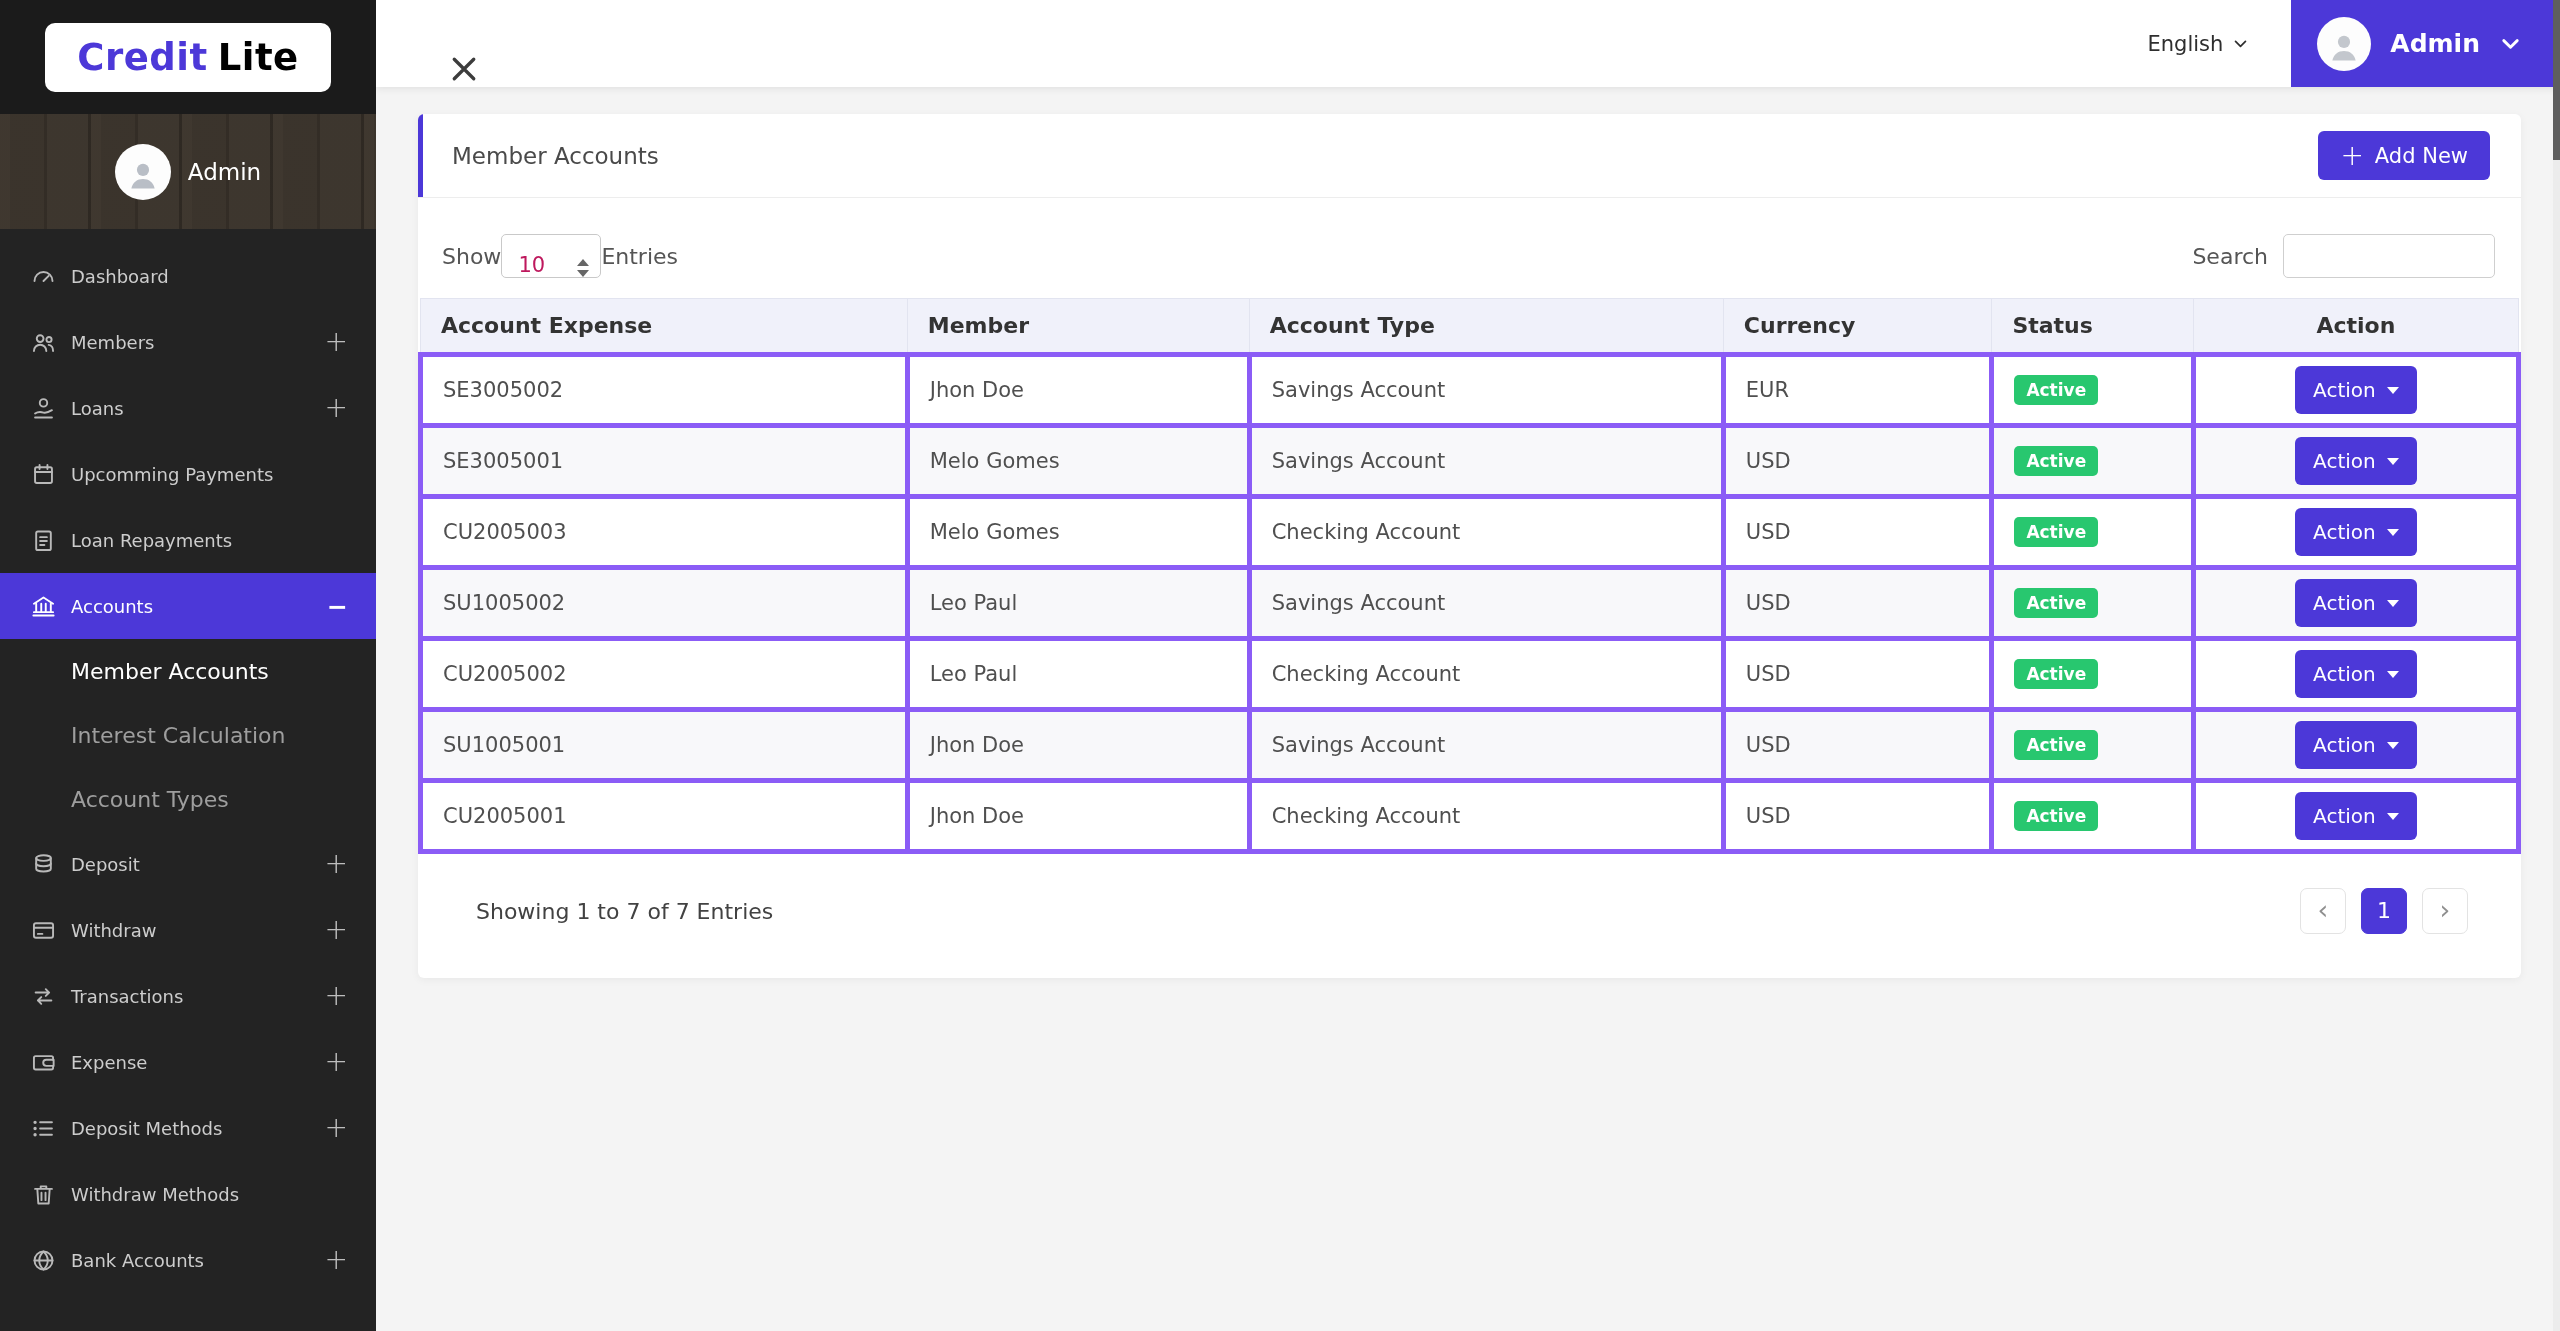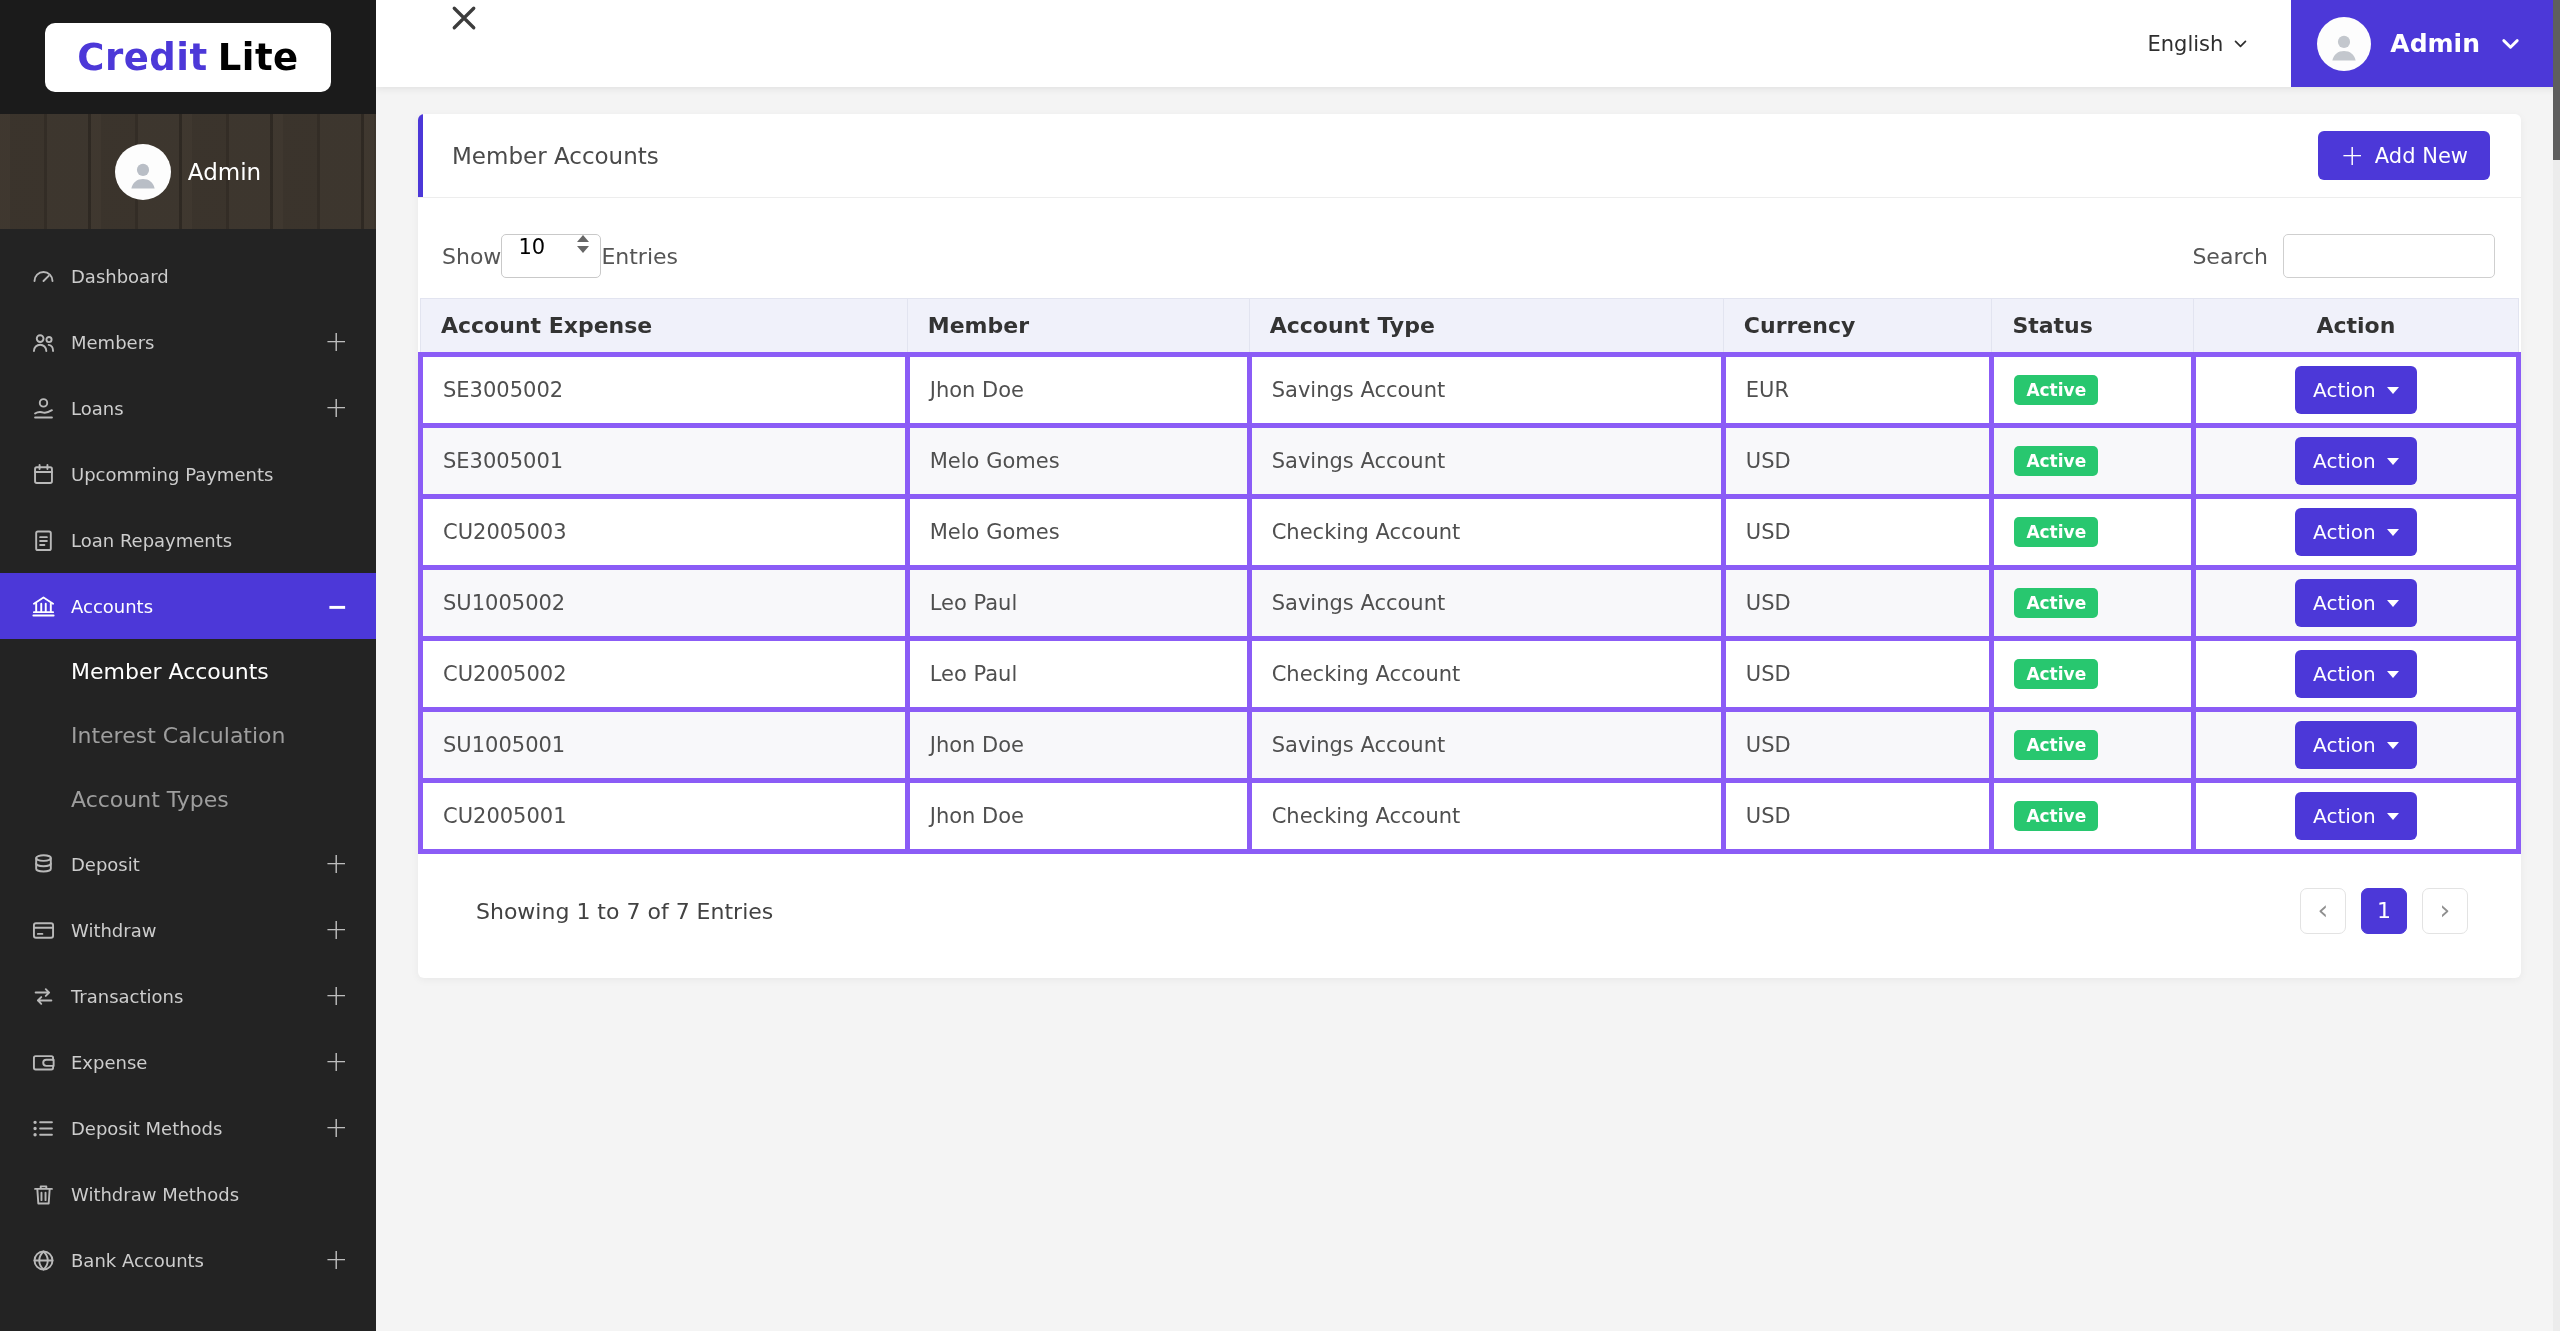--- a/index.html
+++ b/index.html
@@ -61,21 +61,21 @@
   .submenu .subitem {
     height: 64px; display: flex; align-items: center; padding-left: 71px;
     font-size: 22px; color: #9e9e9e; cursor: pointer; white-space: nowrap;
   }
   .submenu .subitem.active { color: #ffffff; }
 
   
   .main { margin-left: 376px; width: 2184px; position: relative; }
 
   .topbar {
-    height: 87px; background: #ffffff; display: flex; align-items: flex-start;
+    height: 87px; background: #ffffff; display: flex; align-items: flex-end;
     justify-content: space-between; padding-left: 70px;
     box-shadow: 0 2px 7px rgba(0,0,0,.08); position: relative; z-index: 2;
   }
   .close-btn { cursor: pointer; display: flex; align-items: center; }
   .close-btn svg { width: 36px; height: 36px; fill: none; stroke: #3c3c3c; stroke-width: 2.2; stroke-linecap: round; }
   .topbar-right { display: flex; align-items: center; height: 100%; }
   .lang { display: flex; align-items: center; gap: 9px; margin-right: 42px; font-size: 21px; color: #2e2e2e; cursor: pointer; }
   .lang svg { width: 17px; height: 17px; fill: none; stroke: #2e2e2e; stroke-width: 2.4; stroke-linecap: round; stroke-linejoin: round; }
   .admin-block {
     height: 100%; background: var(--accent); display: flex; align-items: center;
@@ -100,22 +100,22 @@
     background: var(--accent); color: #fff; border: none; border-radius: 6px;
     font-size: 21px; font-family: inherit; padding: 12px 22px;
     display: flex; align-items: center; gap: 11px; cursor: pointer;
   }
   .add-new .plus { font-size: 28px; line-height: 0.9; font-weight: 300; }
 
   .controls { display: flex; justify-content: space-between; align-items: center; padding: 36px 26px 0 24px; }
   .controls .left { display: flex; align-items: center; font-size: 22px; color: #555; }
   .select {
     width: 100px; height: 44px; border: 1px solid #c9c9c9; border-radius: 5px; background: #fff;
-    display: flex; align-items: flex-start; justify-content: space-between;
-    padding: 0 11px 8px 16px; font-size: 21px; color: #000000; cursor: pointer;
+    display: flex; align-items: flex-end; justify-content: space-between;
+    padding: 0 11px 0 16px; font-size: 21px; color: #be185d; cursor: pointer;
   }
   .sel-arrows { display: flex; flex-direction: column; gap: 4px; }
   .sel-arrows i { display: block; width: 0; height: 0; border-left: 6px solid transparent; border-right: 6px solid transparent; }
   .sel-arrows .up { border-bottom: 7px solid #666; }
   .sel-arrows .down { border-top: 7px solid #666; }
   .controls .right { display: flex; align-items: center; gap: 15px; font-size: 22px; color: #555; }
   .search-input {
     width: 212px; height: 44px; border: 1px solid #cfcfcf; border-radius: 5px;
     outline: none; font-size: 21px; font-family: inherit; padding: 0 12px; background: #fff;
   }

